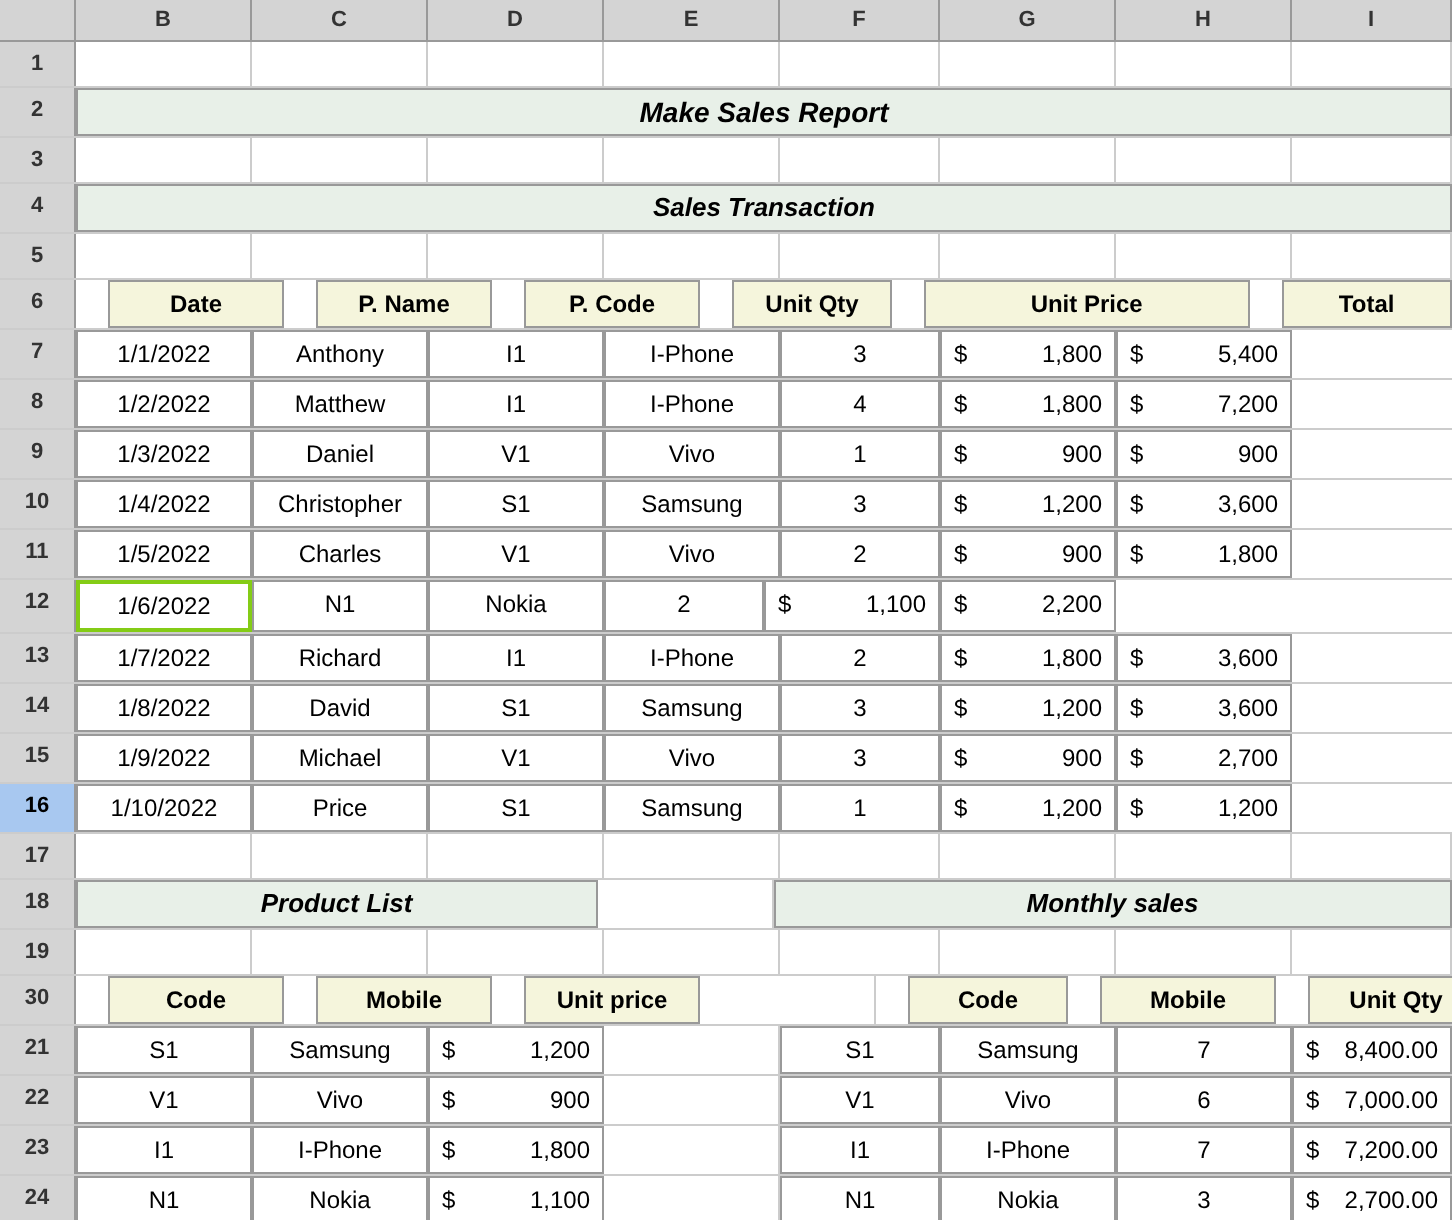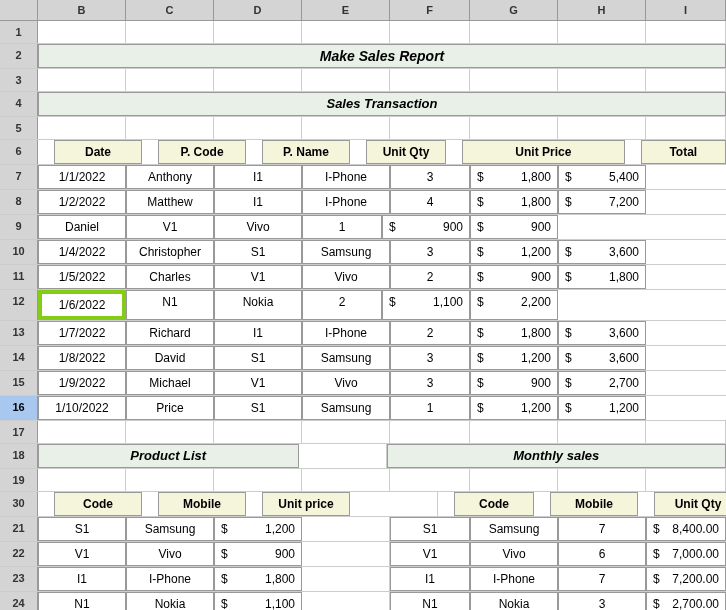--- a/index.html
+++ b/index.html
@@ -190,22 +190,22 @@
     <div class="cell col-e empty-cell"></div>
     <div class="cell col-f empty-cell"></div>
     <div class="cell col-g empty-cell"></div>
     <div class="cell col-h empty-cell"></div>
     <div class="cell col-i empty-cell"></div>
   </div>
 
   <div class="spreadsheet-row">
     <div class="row-num">6</div>
     <div class="cell col-b header-cell data-cell-center">Date</div>
+    <div class="cell col-e header-cell data-cell-center">P. Name</div>
     <div class="cell col-d header-cell data-cell-center">P. Code</div>
-    <div class="cell col-e header-cell data-cell-center">P. Name</div>
     <div class="cell col-f header-cell data-cell-center">Unit Qty</div>
     <div class="cell col-g header-cell data-cell-center" style="width:168px;">Unit Price</div>
 
     <div class="cell col-i header-cell data-cell-center" style="width:88px;">Total</div>
   </div>
 
   <div id="sales-rows">
       <div class="spreadsheet-row">
     <div class="row-num" style="">7</div>
     <div class="cell col-b data-cell-center" style="border:1px solid #999;">1/1/2022</div>
@@ -233,20 +233,21 @@
       <span>$</span>
           <span>1,800</span>
     </div>
     <div class="cell" style="border:1px solid #999; width:88px; display:flex; justify-content:space-between; padding:0 6px;">
       <span>$</span>
           <span>7,200</span>
     </div>
   </div>
       <div class="spreadsheet-row">
     <div class="row-num" style="">9</div>
+    <div class="cell col-b data-cell-center" style="border:1px solid #999;">1/3/2022</div>
     <div class="cell col-c data-cell-center" style="border:1px solid #999;">Daniel</div>
     <div class="cell col-d data-cell-center" style="border:1px solid #999;">V1</div>
     <div class="cell col-e data-cell-center" style="border:1px solid #999;">Vivo</div>
     <div class="cell col-f data-cell-center" style="border:1px solid #999;">1</div>
     <div class="cell col-g" style="border:1px solid #999; display:flex; justify-content:space-between; padding:0 6px;">
       <span>$</span>
           <span>900</span>
     </div>
     <div class="cell" style="border:1px solid #999; width:88px; display:flex; justify-content:space-between; padding:0 6px;">
       <span>$</span>
@@ -280,21 +281,21 @@
       <span>$</span>
           <span>900</span>
     </div>
     <div class="cell" style="border:1px solid #999; width:88px; display:flex; justify-content:space-between; padding:0 6px;">
       <span>$</span>
           <span>1,800</span>
     </div>
   </div>
       <div class="spreadsheet-row">
     <div class="row-num" style="">12</div>
-    <div class="cell col-b data-cell-center" style="border:4px solid #84cc16;">1/6/2022</div>
+    <div class="cell col-b data-cell-center" style="border:2px solid #84cc16;">1/6/2022</div>
     <div class="cell col-d data-cell-center" style="border:1px solid #999;">N1</div>
     <div class="cell col-e data-cell-center" style="border:1px solid #999;">Nokia</div>
     <div class="cell col-f data-cell-center" style="border:1px solid #999;">2</div>
     <div class="cell col-g" style="border:1px solid #999; display:flex; justify-content:space-between; padding:0 6px;">
       <span>$</span>
           <span>1,100</span>
     </div>
     <div class="cell" style="border:1px solid #999; width:88px; display:flex; justify-content:space-between; padding:0 6px;">
       <span>$</span>
           <span>2,200</span>

